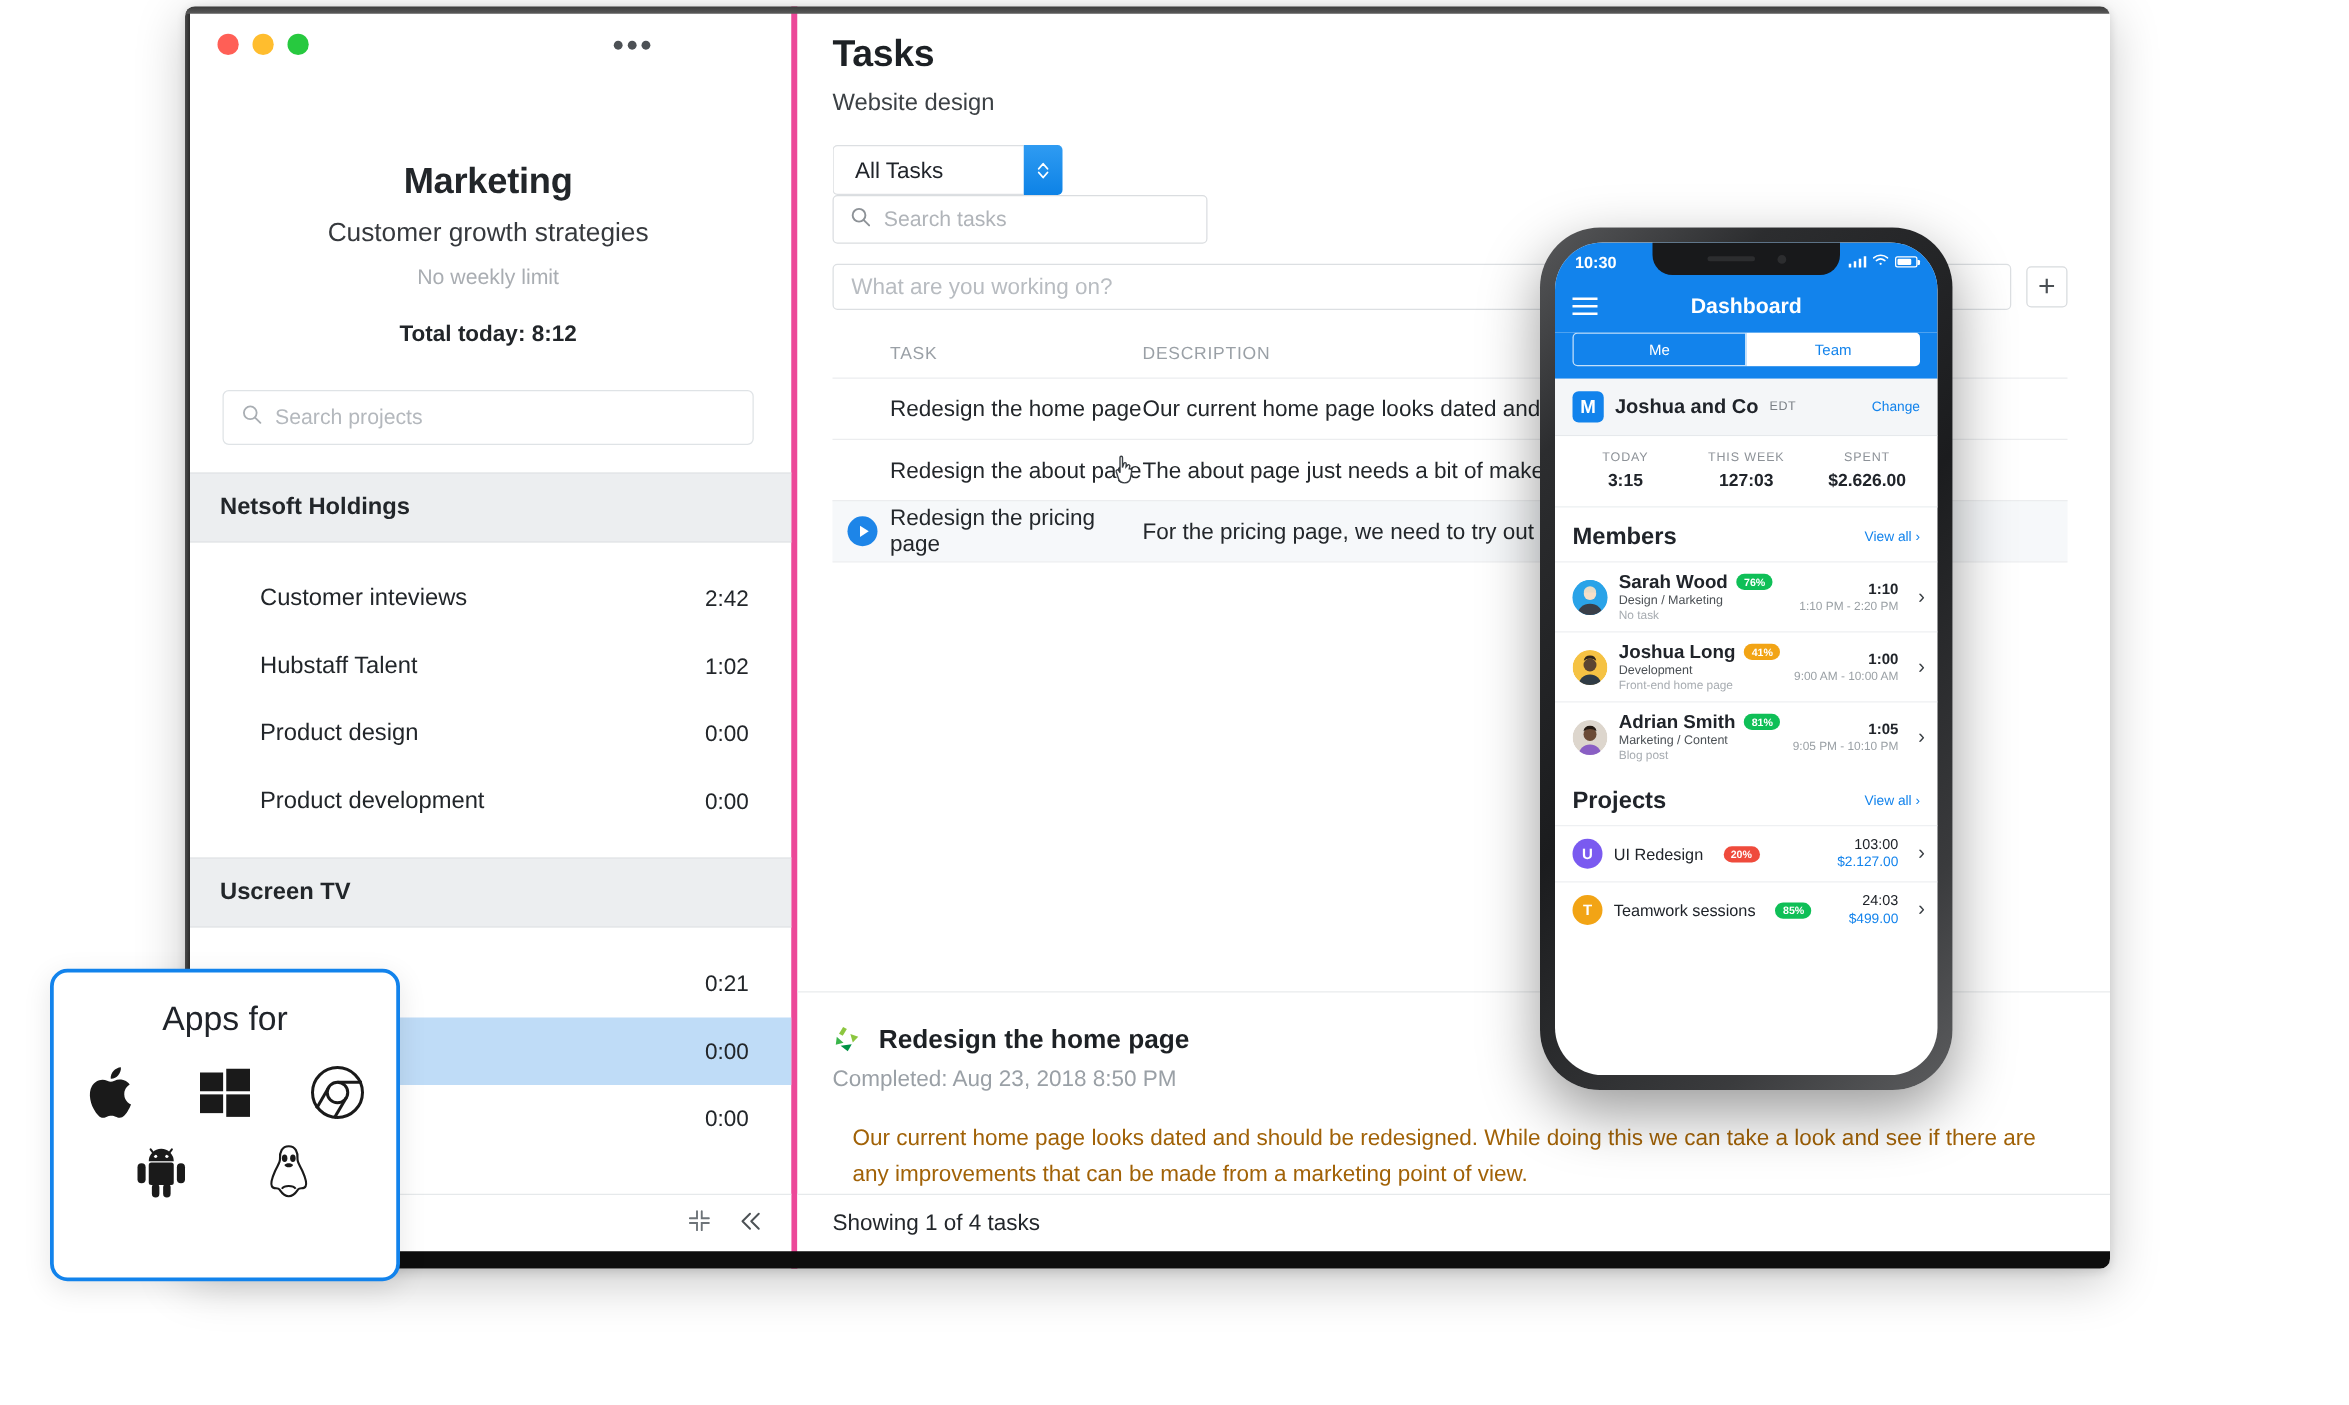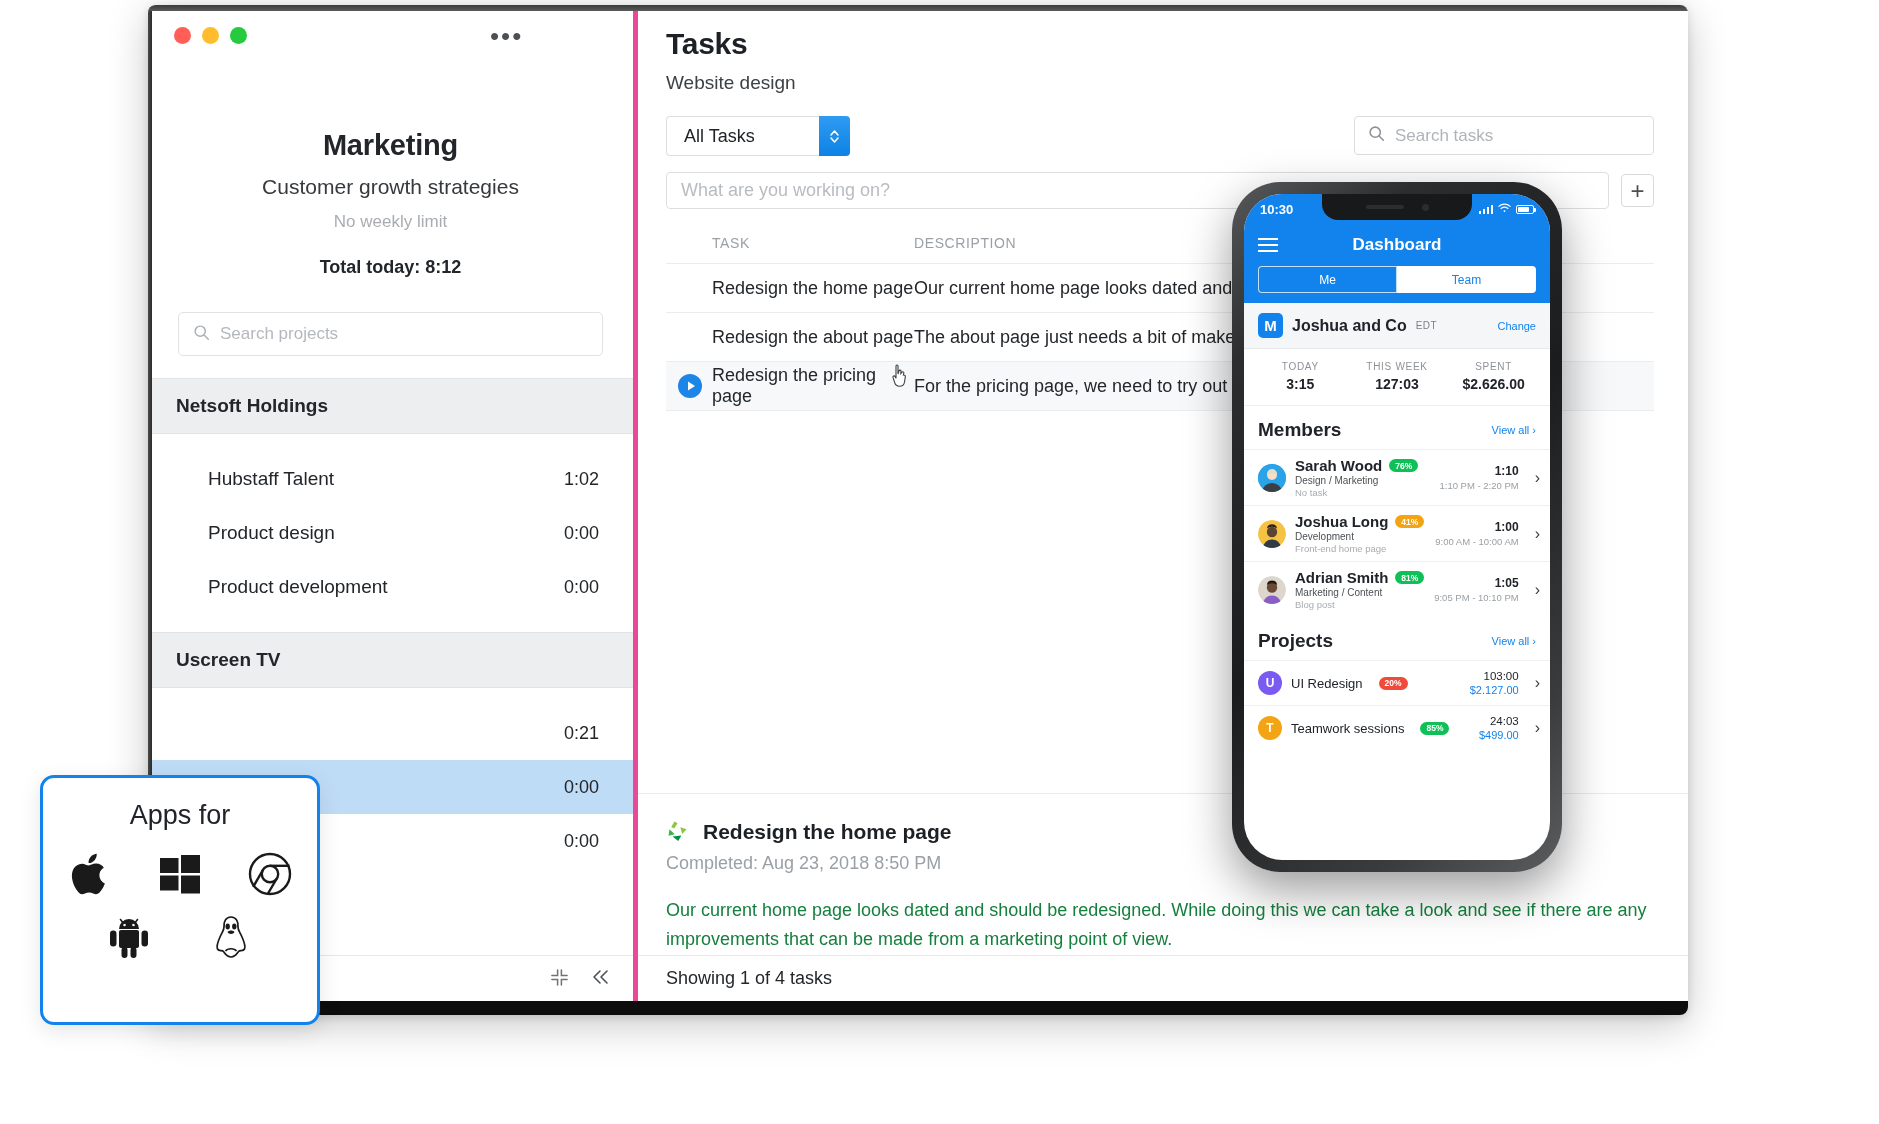--- a/index.html
+++ b/index.html
@@ -108,21 +108,21 @@
     padding: 0;
   }
   .dots {
     position:absolute; left: -148px; top: 18px;
     color:#4d5155; font-size: 26px; letter-spacing:2px; line-height:1;
   }
   .main-inner { padding: 22px 34px 0 28px; height:100%; position:relative;}
   .tasks-title { font-size: 30px; font-weight:bold; color:#1d2125; letter-spacing:-0.3px;}
   .tasks-sub { font-size: 19px; color:#3c4145; margin-top: 11px;}
 
-  .toolbar { margin-top: 22px; display:flex; align-items:flex-start; justify-content:space-between;}
+  .toolbar { margin-top: 22px; display:flex; align-items:flex-start; justify-content:space-between;flex-direction:column;}
   .select-wrap { display:flex; height:40px; width: 184px; }
   .select-box {
     flex:1; border:1px solid #dcdfe2; border-right:none;
     border-radius: 4px 0 0 4px; background:#fff;
     display:flex; align-items:center; padding-left: 17px;
     font-size: 18px; color:#20242a;
   }
   .select-btn {
     width: 31px; background: linear-gradient(180deg,#2f9bf2,#0d82e6);
     border-radius: 0 4px 4px 0; display:flex; flex-direction:column;
@@ -186,21 +186,21 @@
 
   .detail {
     position:absolute; left: 0; right: 0; bottom: 60px;
     border-top:1px solid #e9ebed;
     padding: 26px 30px 0 28px;
   }
   .detail-title-row { display:flex; align-items:center; gap: 13px;}
   .recycle { width: 24px; height: 24px; }
   .detail-title { font-size: 21px; font-weight:bold; color:#1d2125;}
   .detail-completed { font-size: 18px; color:#9aa0a6; margin-top: 9px; margin-left: 0;}
-  .detail-body { font-size: 18px; color:#15803d; margin-top: 22px; line-height: 1.65; max-width: 1000px;}
+  .detail-body { font-size: 18px; color:#a16207; margin-top: 22px; line-height: 1.65; max-width: 1000px; margin-left: 16px;}
 
   .main-footer {
     position:absolute; left:0; bottom: 14px; width:100%;
     height: 46px; border-top:1px solid #e6e9eb;
     display:flex; align-items:center; padding-left: 28px;
     font-size: 18px; color:#23272b; background:#fff;
   }
 
   
   .phone {
@@ -365,20 +365,24 @@
               <line x1="13" y1="13" x2="18" y2="18" stroke="#a9aeb3" stroke-width="1.7" stroke-linecap="round"></line>
             </svg>
         </span>
         <input type="text" placeholder="Search projects" style="">
       </div>
 
       <div class="proj-list">
 
         <div class="proj-group">Netsoft Holdings</div>
         <div class="proj-spacer"></div>
+        <div class="proj-item">
+          <span class="pname">Customer inteviews</span>
+          <span class="ptime">2:42</span>
+        </div>
         <div class="proj-item">
           <span class="pname">Hubstaff Talent</span>
           <span class="ptime">1:02</span>
         </div>
         <div class="proj-item">
           <span class="pname">Product design</span>
           <span class="ptime">0:00</span>
         </div>
         <div class="proj-item">
           <span class="pname">Product development</span>

